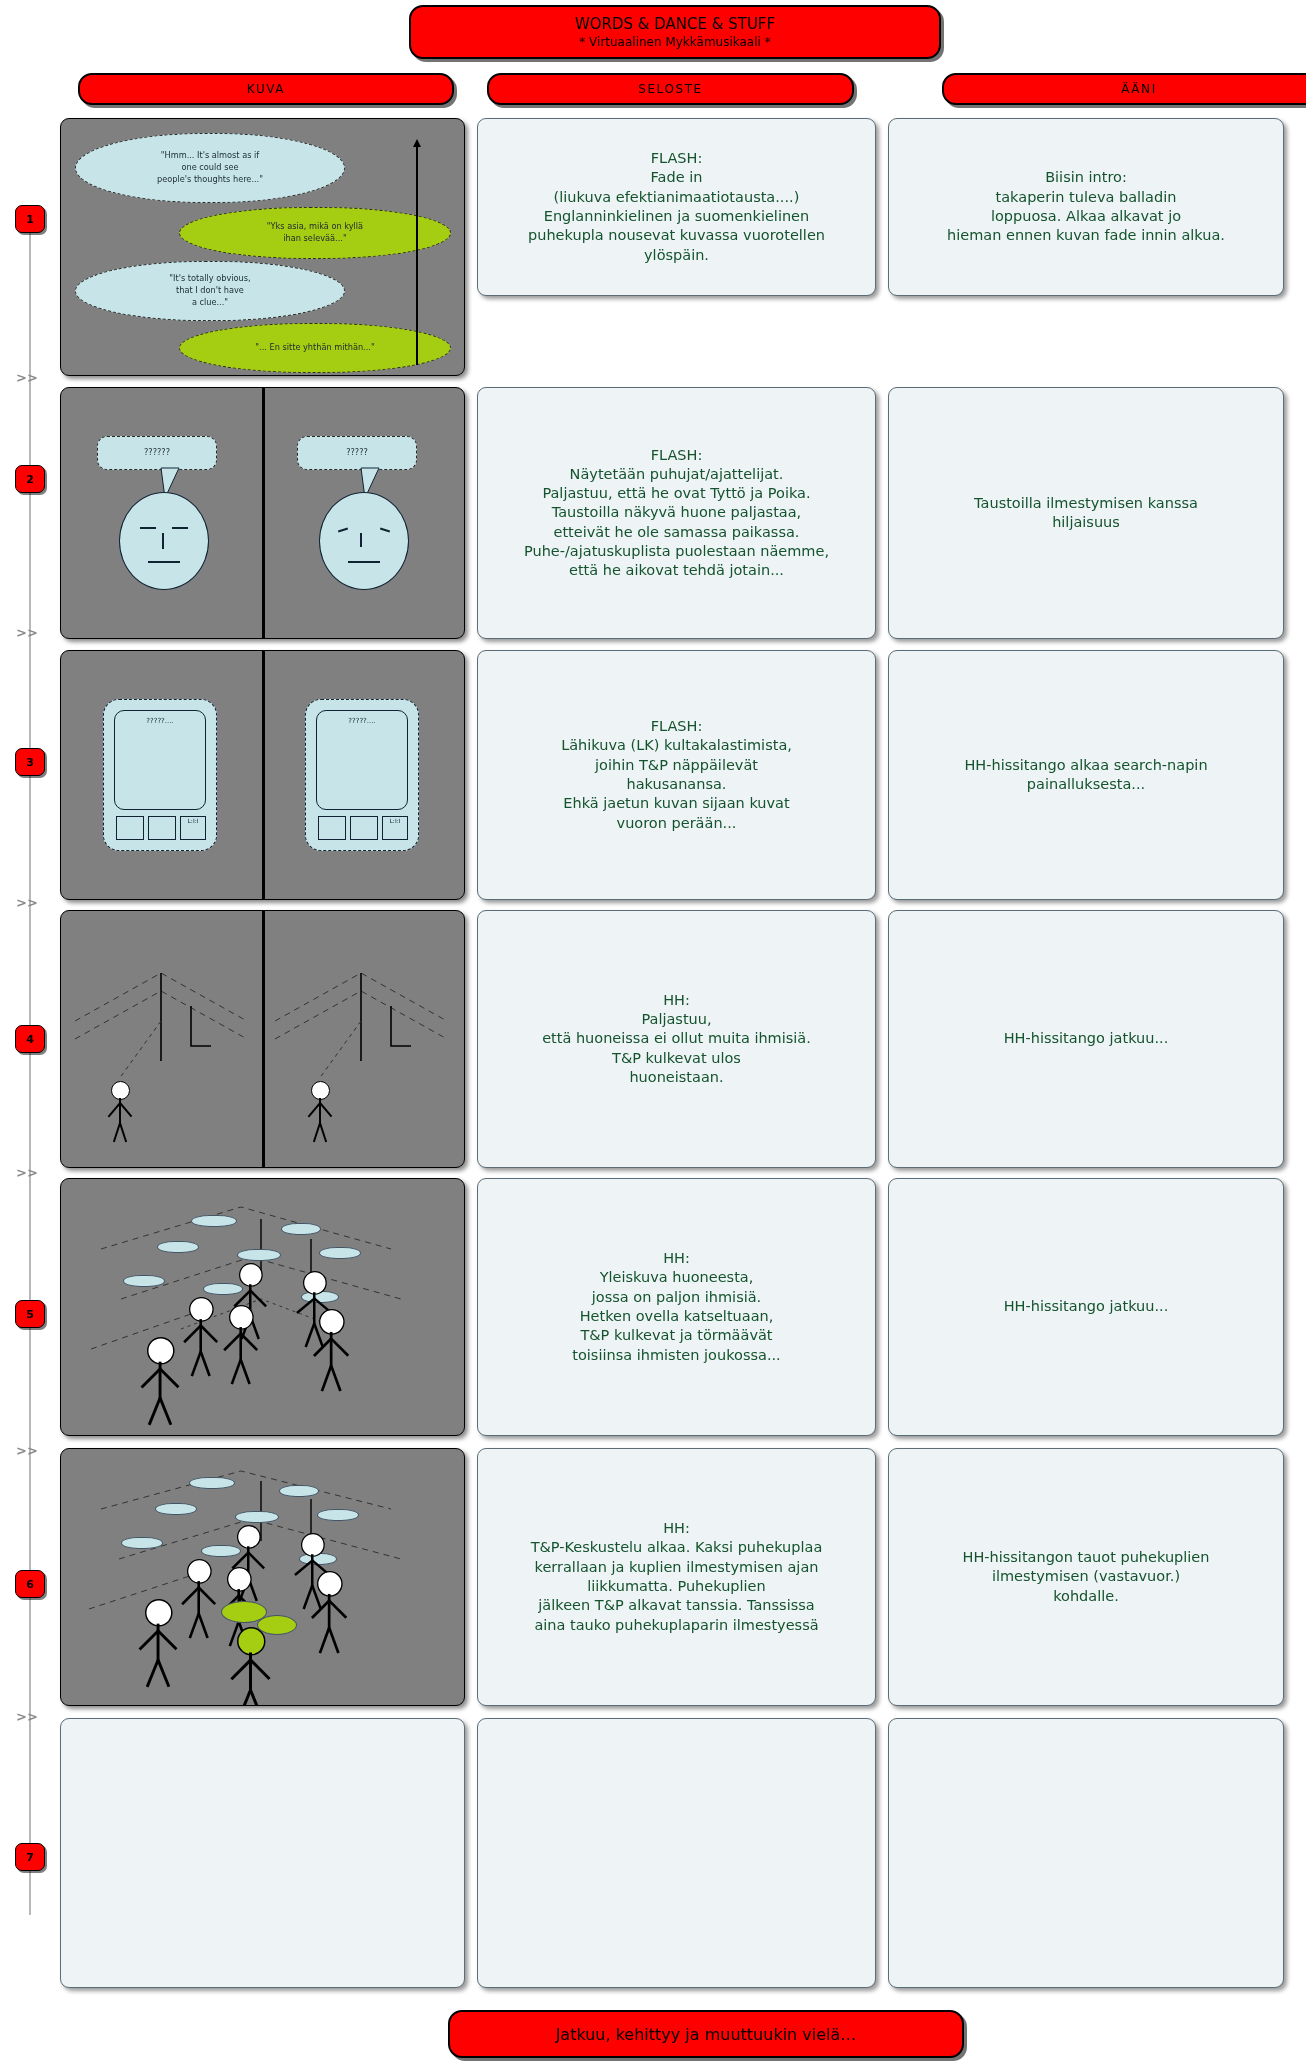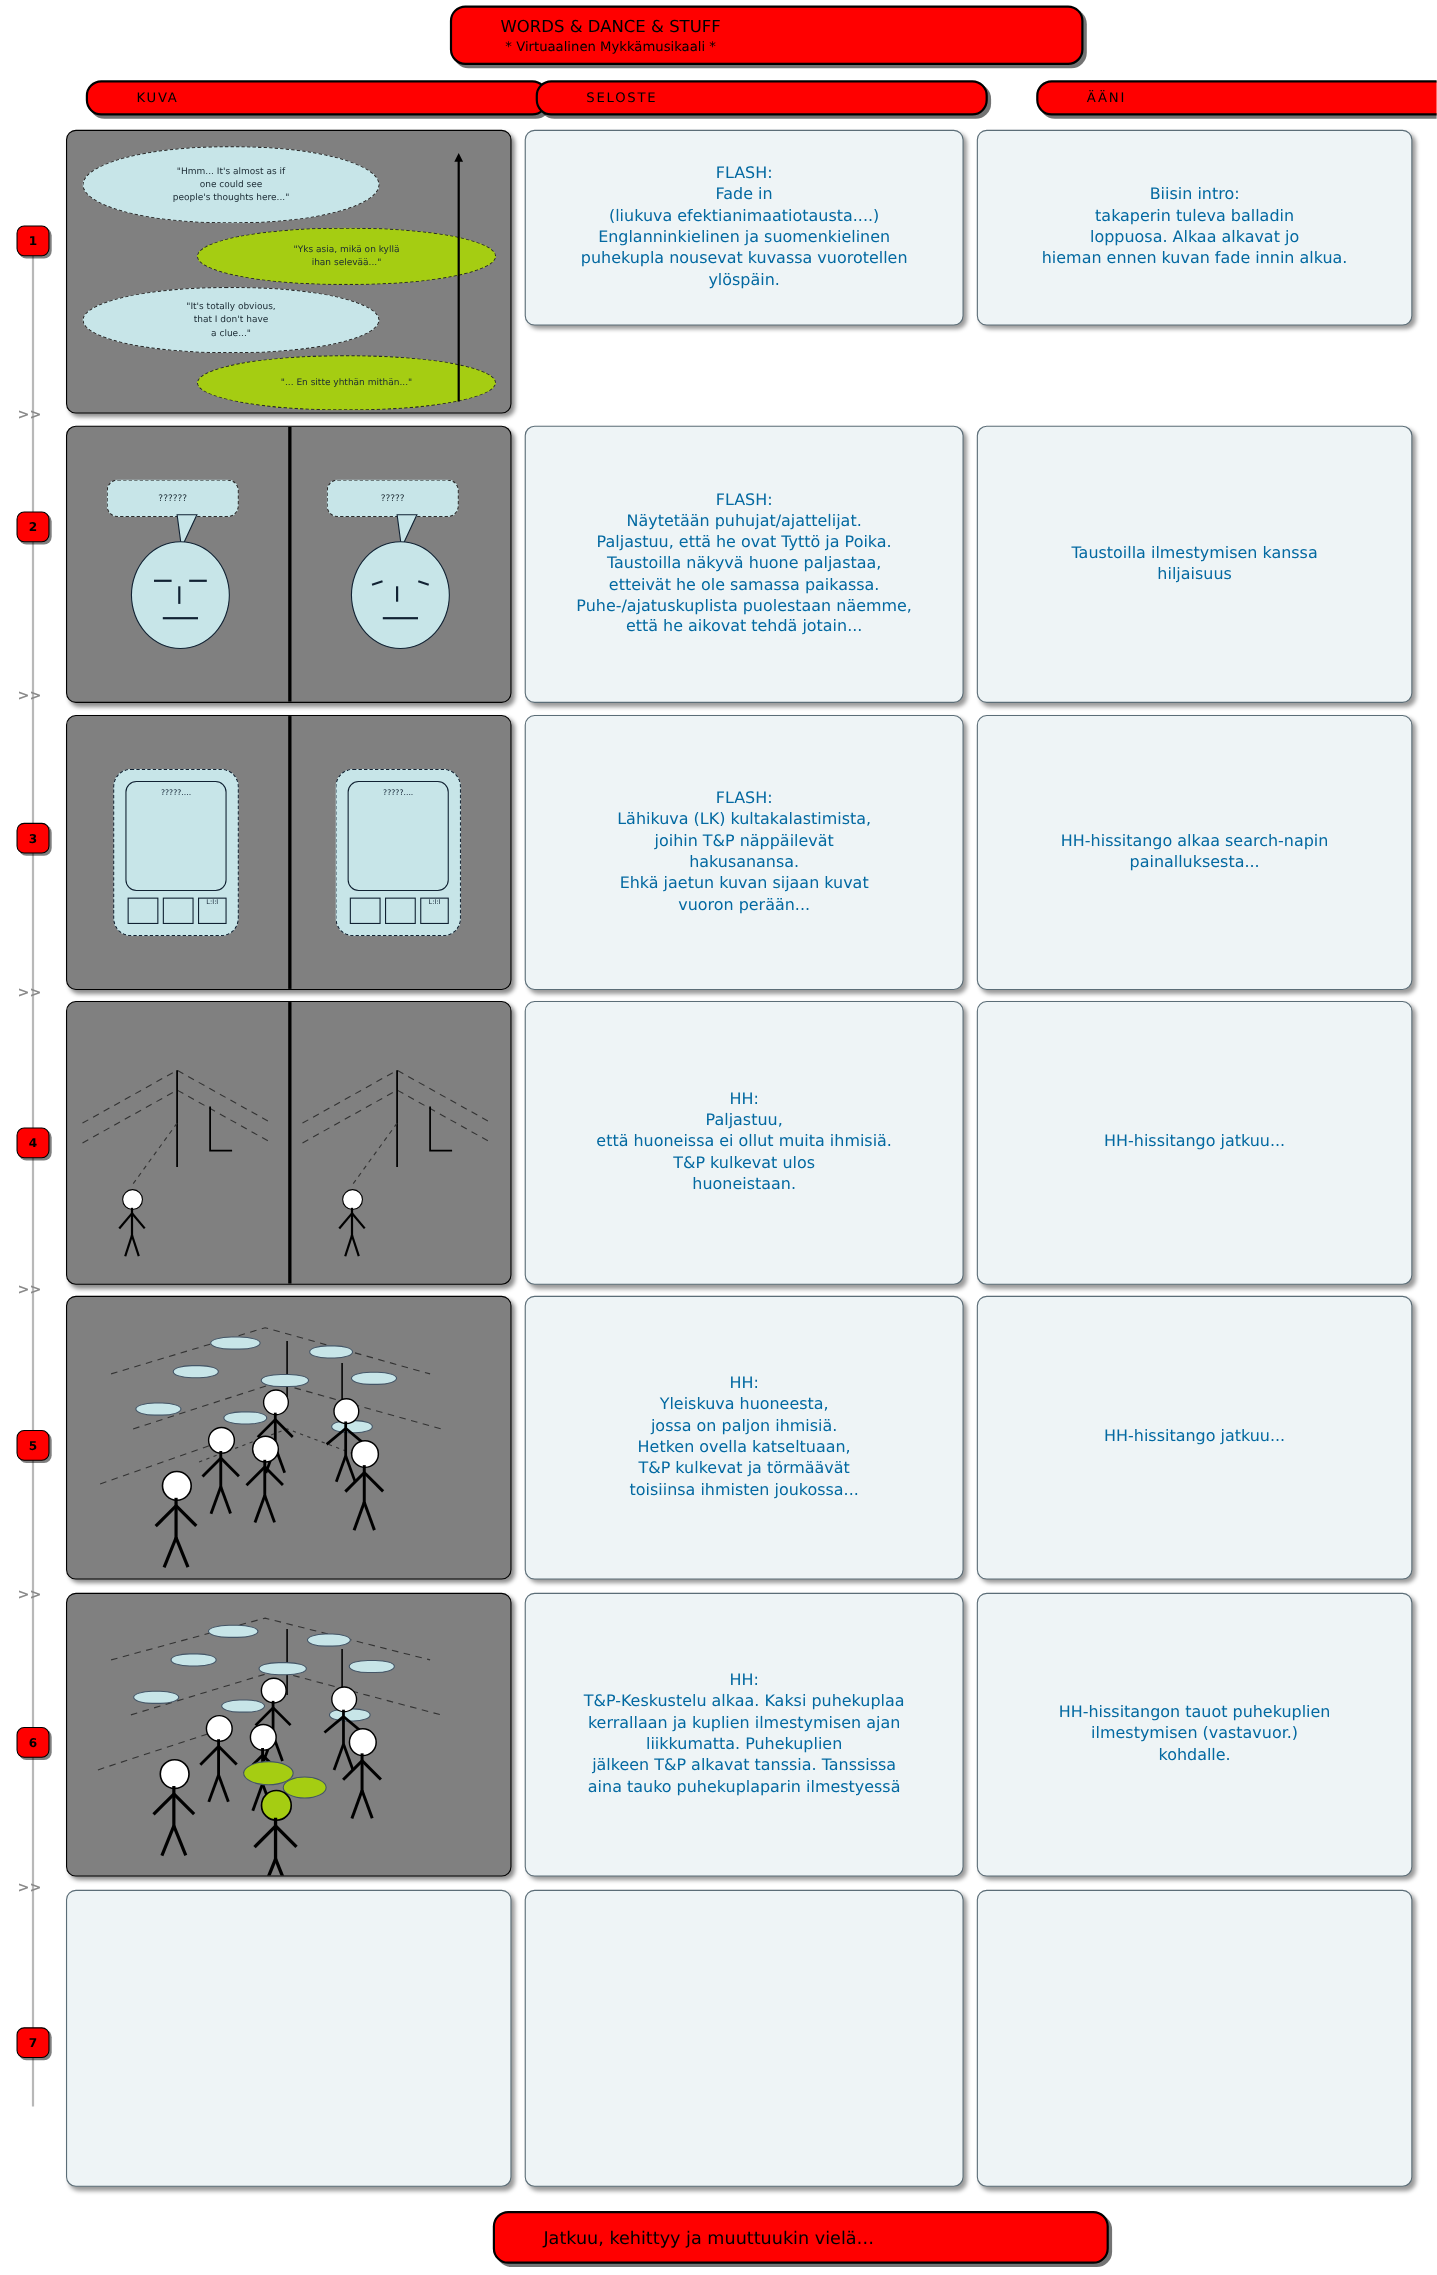--- a/index.html
+++ b/index.html
@@ -4,22 +4,22 @@
 <style>
   html,body{margin:0;padding:0;background:#ffffff;}
   body{
     width:1306px;height:2068px;position:relative;
     font-family:"DejaVu Sans","Liberation Sans",sans-serif;
     -webkit-font-smoothing:none;
   }
   .banner{
     background:#ff0000;border:2px solid #000;border-radius:14px;
     box-shadow:3px 3px 0 rgba(0,0,0,.55);
-    display:flex;align-items:center;justify-content:flex-start;
-    text-align:center;color:#000;padding-left:44px;
+    display:flex;align-items:center;justify-content:center;
+    text-align:center;color:#000;
   }
   #title-banner{
     position:absolute;left:409px;top:5px;width:528px;height:50px;
     font-size:15px;line-height:1.35;font-weight:400;
   }
   #title-banner .l2{font-size:12px;}
   .col-head{
     position:absolute;top:73px;height:28px;font-size:12px;letter-spacing:1.6px;
     font-weight:normal;
   }
@@ -31,21 +31,21 @@
   .pic{
     left:60px;width:405px;background:#808080;
     border:1px solid #000;border-radius:9px;
     box-shadow:3px 3px 4px rgba(0,0,0,.45);
     overflow:hidden;
   }
   .txt{
     background:#eef4f6;border:1px solid #5b6d77;border-radius:9px;
     box-shadow:3px 3px 4px rgba(0,0,0,.40);
     display:flex;align-items:center;justify-content:center;
-    text-align:center;font-size:14.5px;line-height:1.33;color:#0369a1;
+    text-align:center;font-size:14.5px;line-height:1.33;color:#14532d;
     padding:8px 10px;white-space:pre-line;
   }
   .txt.seloste{left:477px;width:399px;}
   .txt.aani{left:888px;width:396px;}
 
   
   #timeline{position:absolute;left:8px;top:215px;width:36px;height:1700px;}
   .tl-line{position:absolute;left:21px;top:0;width:2px;height:1700px;background:#b8b8b8;}
   .marker{
     position:absolute;left:7px;width:28px;height:26px;background:#ff0000;

